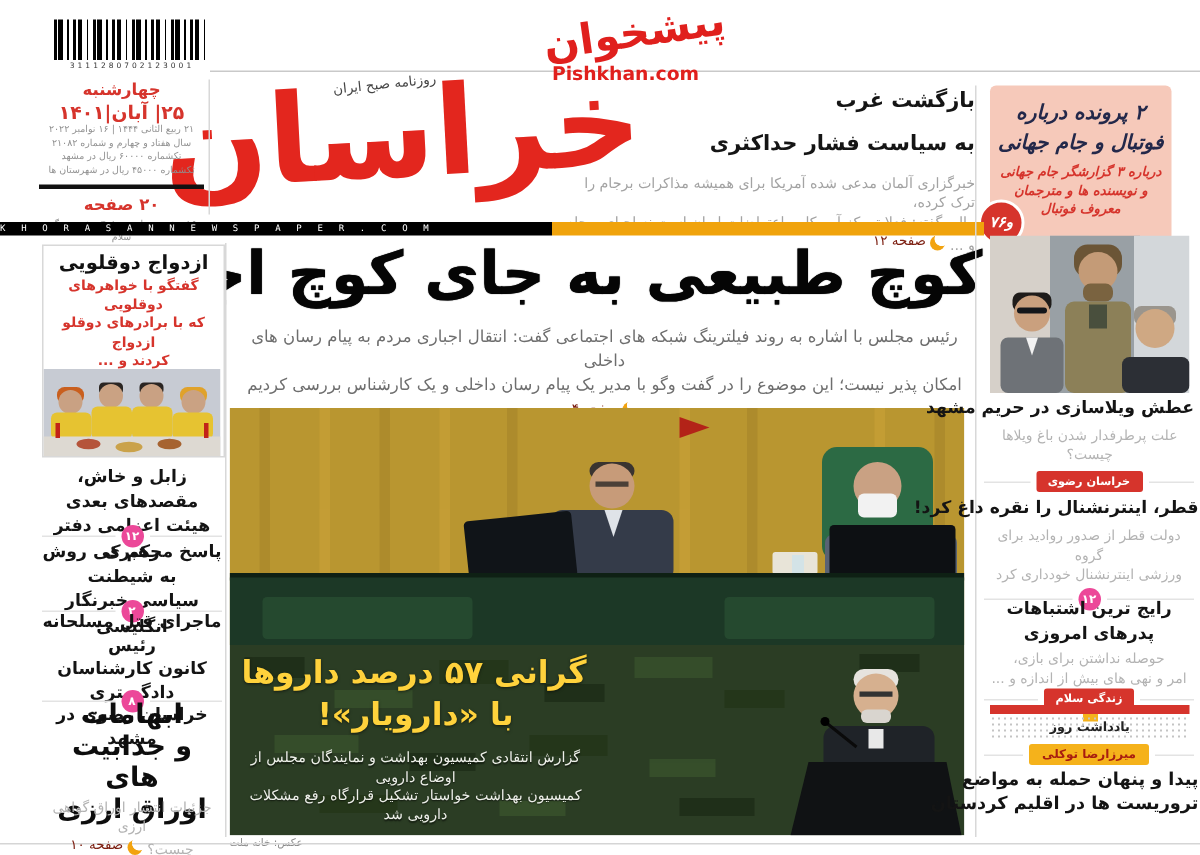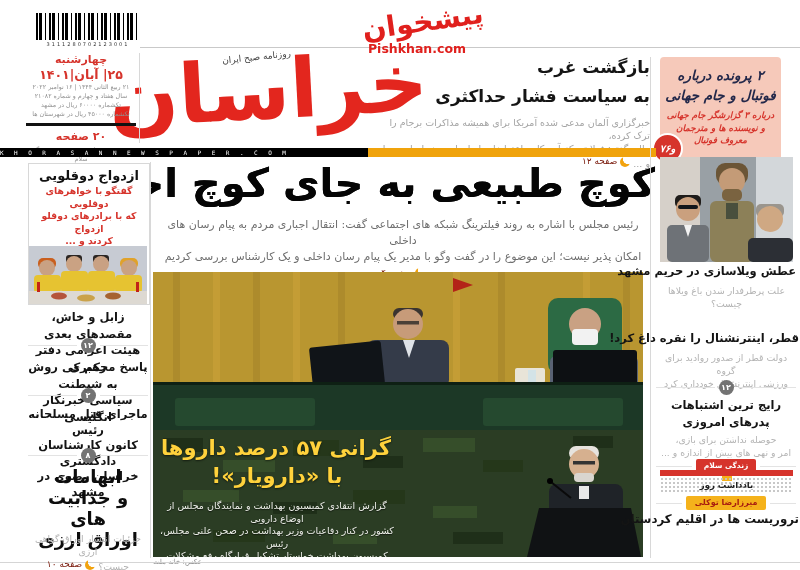--- a/index.html
+++ b/index.html
@@ -19,21 +19,21 @@
   .stamp-domain{color:#e0201d;font-weight:bold;font-size:12.5px;}
   
   .dateblock{width:110px;text-align:center;}
   .db-weekday{color:#d6342c;font-weight:bold;font-size:11px;}
   .db-date{color:#d6342c;font-weight:bold;font-size:12.5px;margin-top:1px;}
   .db-small{color:#909090;font-size:6.3px;line-height:9px;}
   .db-div{height:2.5px;background:#111;margin:5px 0 4px 0;}
   .db-pages{color:#d6342c;font-weight:bold;font-size:11px;margin-bottom:2px;}
   .vline{width:1px;background:#d8d8d8;}
   
-  .topstory-line{font-size:17px;font-weight:bold;color:#151515;line-height:29px;text-align:right;white-space:nowrap;}
+  .topstory-line{font-size:14px;font-weight:bold;color:#151515;line-height:29px;text-align:right;white-space:nowrap;}
   .topstory-sum{font-size:9.5px;color:#a3a3a3;line-height:13px;text-align:right;}
   .main-headline{font-size:40px;font-weight:bold;color:#050505;text-align:center;white-space:nowrap;
      letter-spacing:-1px;text-shadow:0 0 0.6px #000;}
   .main-sum{font-size:11px;color:#6e6e6e;line-height:16px;text-align:center;}
   .pageref{color:#7d2012;font-weight:normal;font-size:9px;display:inline-flex;align-items:center;gap:3px;white-space:nowrap;}
   .cres{display:inline-block;width:10px;height:10px;border-radius:50%;
      background:radial-gradient(circle at 78% 22%, rgba(0,0,0,0) 4.6px, #f2a30f 5px);}
   
   .webbar-black{background:#000;height:9px;overflow:hidden;}
   .webbar-letters{color:#fff;font-family:"DejaVu Sans Mono","Liberation Mono",monospace;
@@ -50,22 +50,22 @@
   .card-title{font-size:13px;font-weight:bold;color:#111;text-align:center;}
   .card-red{color:#d6342c;font-weight:bold;font-size:9.3px;line-height:12.5px;text-align:center;}
   .card-label{font-size:8px;font-weight:bold;color:#333;display:flex;align-items:center;justify-content:center;gap:3px;direction:rtl;}
   .cres-red{display:inline-block;width:8px;height:8px;border-radius:50%;
      background:radial-gradient(circle at 78% 22%, rgba(0,0,0,0) 3.6px, #d6342c 4px);}
   .sb-title{font-size:11.5px;font-weight:bold;color:#141414;line-height:16.5px;text-align:center;}
   .sb-big{font-size:18px;font-weight:bold;color:#0d0d0d;line-height:21px;text-align:center;}
   .teaser{color:#b3b3b3;font-size:9.3px;line-height:13px;text-align:center;}
   .divwrap{display:flex;align-items:center;justify-content:center;}
   .divline{flex:1;height:1px;background:#e3e3e3;}
-  .badge{background:#737373;color:#fff;border-radius:50%;width:15px;height:15px;
-     display:flex;align-items:center;justify-content:center;font-size:8px;font-weight:bold;margin:0 4px;}
+  .badge{background:#ec4899;color:#fff;border-radius:50%;width:15px;height:15px;
+     display:flex;align-items:center;justify-content:center;font-size:8px;font-weight:bold;margin:12px 4px;}
   .redlabel{background:#d6342c;color:#fff;font-size:7.5px;font-weight:bold;padding:2px 8px 3px;border-radius:2px;margin:0 4px;white-space:nowrap;}
   .yellowlabel{background:#f5b21b;color:#a81d10;font-size:8px;font-weight:bold;padding:2px 9px 3px;border-radius:2px;margin:0 4px;white-space:nowrap;}
   .rc-title{font-size:11.5px;font-weight:bold;color:#141414;line-height:17px;text-align:center;white-space:nowrap;}
   .notebar{background:#d6342c;height:6px;position:relative;}
   .notebar .notch{position:absolute;left:50%;top:6px;transform:translateX(-50%);
      width:10px;height:5px;background:#f5b21b;}
   .notedots{background-image:radial-gradient(#c4c4c4 0.7px, transparent 0.8px);background-size:4px 4px;
      font-size:8.5px;color:#222;font-weight:bold;display:flex;align-items:center;justify-content:center;}
   
   .ph-yellow{color:#ffd23c;font-weight:bold;font-size:21px;line-height:28px;text-align:center;white-space:nowrap;
@@ -229,21 +229,20 @@
         <rect x="396" y="54" width="74" height="38" rx="8" fill="#1f2328"></rect>
         <rect x="426" y="56" width="10" height="13" fill="#e8e8e8"></rect>
         <polygon points="386,78 478,78 488,127 374,127" fill="#101214"></polygon>
         <line x1="398" y1="52" x2="418" y2="68" stroke="#0a0a0a" stroke-width="2"></line>
         <circle cx="397" cy="51" r="3" fill="#000"></circle>
       </svg>
       <div class="abs ph-yellow rtl" style="left:10px;top:4px;width:228px;">گرانی ۵۷ درصد داروها</div>
       <div class="abs ph-yellow rtl" style="left:10px;top:32px;width:228px;">با «دارویار»!</div>
       <div class="abs ph-white rtl" style="left:6px;top:70px;width:236px;">
         <div>گزارش انتقادی کمیسیون بهداشت و نمایندگان مجلس از اوضاع دارویی</div>
-        <div>کشور در کنار دفاعیات وزیر بهداشت در صحن علنی مجلس، رئیس</div>
         <div>کمیسیون بهداشت خواستار تشکیل قرارگاه رفع مشکلات دارویی شد</div>
 
       </div>
     </div>
   </div>
   <div class="abs credit rtl" style="left:153px;top:558px;width:60px;text-align:left;">عکس: خانه ملت</div>
 
   <div class="abs vline" style="left:150px;top:162px;height:396px;"></div>
   <div class="abs vline" style="left:650px;top:57px;height:501px;"></div>
   <div class="abs bottomrule" style="left:0;top:562px;width:800px;"></div>
@@ -323,20 +322,25 @@
           <span>صفحه ۱۰</span>
         </span>
     </div>
   </div>
 
   <div class="abs rc-title rtl" style="left:656px;top:263px;width:140px;">عطش ویلاسازی در حریم مشهد</div>
   <div class="abs teaser rtl" style="left:660px;top:284px;width:133px;">
     <div>علت پرطرفدار شدن باغ ویلاها</div>
     <div>چیست؟</div>
   </div>
+  <div class="abs divwrap" style="left:656px;top:314px;width:140px;">
+    <div class="divline"></div>
+      <div class="redlabel">خراسان رضوی</div>
+      <div class="divline"></div>
+  </div>
   <div class="abs rc-title rtl" style="left:653px;top:330px;width:146px;">قطر، اینترنشنال را نقره داغ کرد!</div>
   <div class="abs teaser rtl" style="left:656px;top:351px;width:140px;">
     <div>دولت قطر از صدور روادید برای گروه</div>
     <div>ورزشی اینترنشنال خودداری کرد</div>
   </div>
   <div class="abs divwrap" style="left:656px;top:380px;width:140px;">
     <div class="divline"></div>
       <div class="badge">۱۲</div>
       <div class="divline"></div>
   </div>
@@ -357,16 +361,17 @@
   <div class="abs notebar" style="left:660px;top:470px;width:133px;">
     <div class="notch"></div>
   </div>
   <div class="abs notedots rtl" style="left:660px;top:477px;width:133px;height:16px;">یادداشت روز</div>
   <div class="abs divwrap" style="left:656px;top:496px;width:140px;">
     <div class="divline"></div>
       <div class="yellowlabel">میرزارضا توکلی</div>
       <div class="divline"></div>
   </div>
   <div class="abs rc-title rtl" style="left:653px;top:511px;width:146px;font-size:11.8px;line-height:16px;">
+    <div>پیدا و پنهان حمله به مواضع</div>
     <div>تروریست ها در اقلیم کردستان</div>
   </div>
 
 </div>
 
 </body></html>

